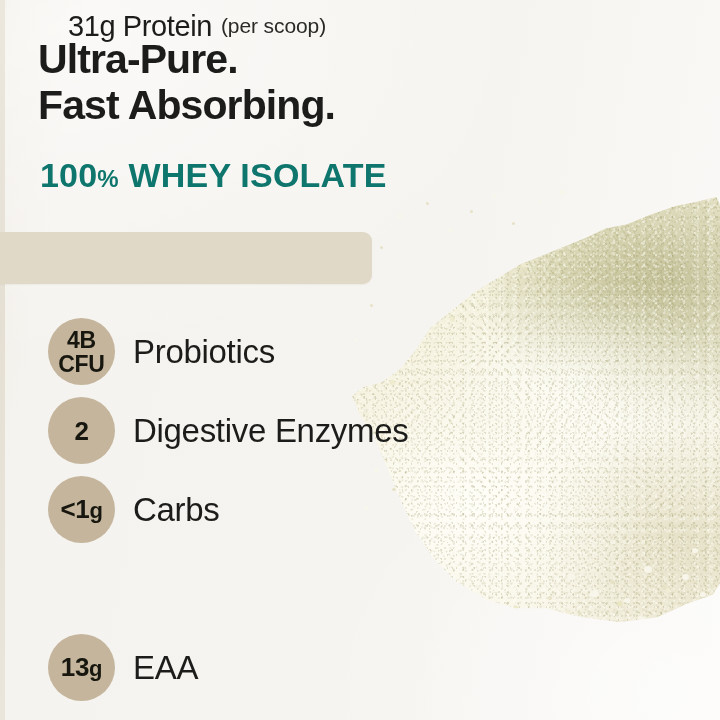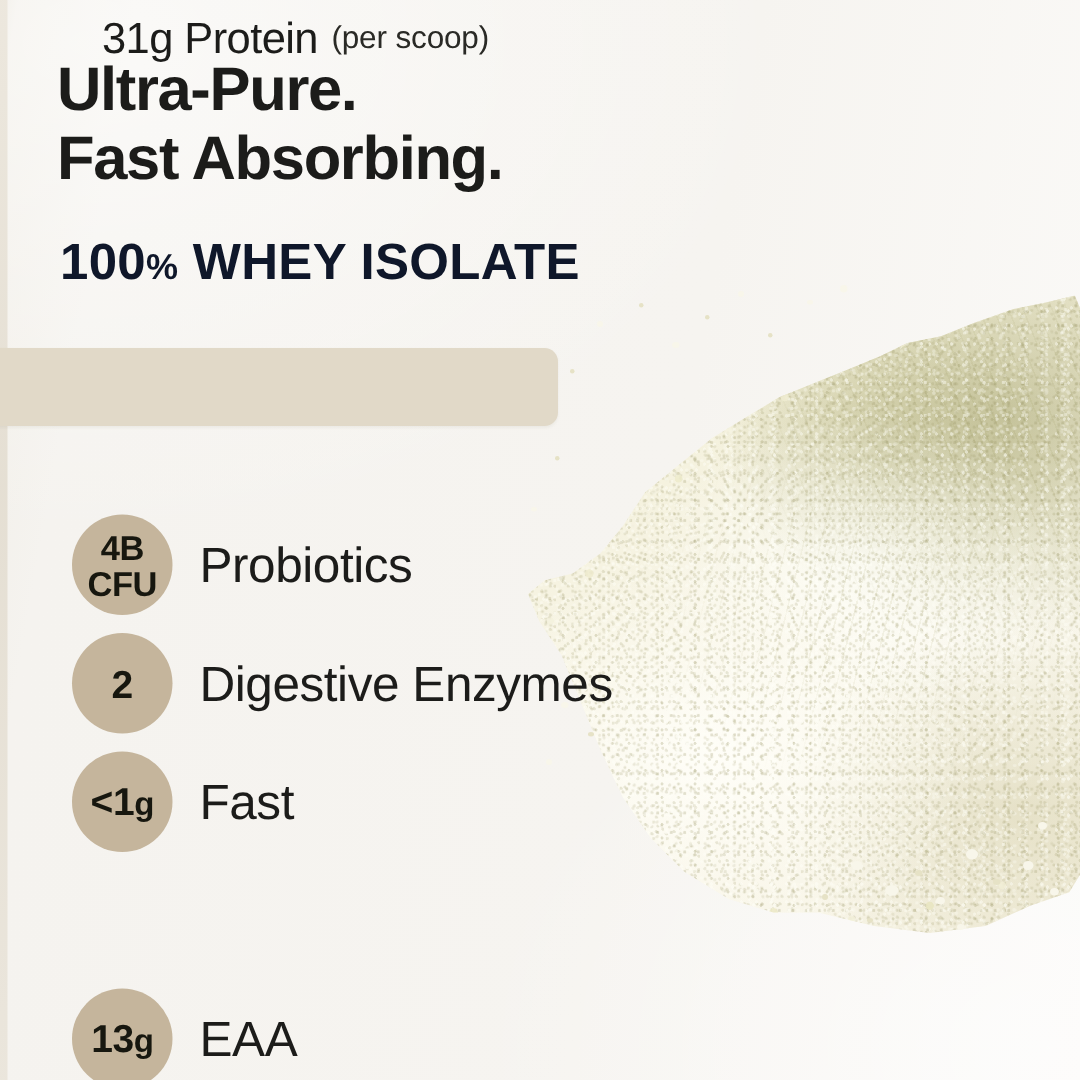--- a/index.html
+++ b/index.html
@@ -172,21 +172,21 @@
     font-size:41px;
     line-height:46px;
     font-weight:bold;
     letter-spacing:-.9px;
     white-space:pre-line;
   }
 
   .subhead{
     position:absolute;
     left:40px; top:156px;
-    color:#0f172a;
+    color:#0f766e;
     font-size:34px;
     line-height:38px;
     font-weight:bold;
     letter-spacing:.2px;
     white-space:nowrap;
   }
   .subhead .pct{ font-size:24px; }
 
   
   .banner{
@@ -213,21 +213,21 @@
     color:#2a2a26;
     font-size:21px;
     font-weight:normal;
     letter-spacing:-.1px;
     margin-left:9px;
   }
 
   
   .rows{
     position:absolute;
-    left:0; top:0; width:400px; height:504px;margin-top:25px;
+    left:0; top:0; width:400px; height:504px;
   }
   .row{
     position:absolute;
     left:48px;
     display:flex;
     align-items:center;
   }
   .badge{
     width:67px; height:67px;
     flex:0 0 67px;
@@ -338,21 +338,21 @@
       <div class="badge">
         <span class="bv">2</span>
       </div>
       <div class="row-label">Digestive Enzymes</div>
     </div>
 
     <div class="row" style="top:476px;">
       <div class="badge">
         <span class="bv"><span>&lt;1</span><span class="unit">g</span></span>
       </div>
-      <div class="row-label">Fast</div>
+      <div class="row-label">Carbs</div>
     </div>
 
 
     <div class="row" style="top:634px;">
       <div class="badge">
         <span class="bv"><span>13</span><span class="unit">g</span></span>
       </div>
       <div class="row-label">EAA</div>
     </div>
 

